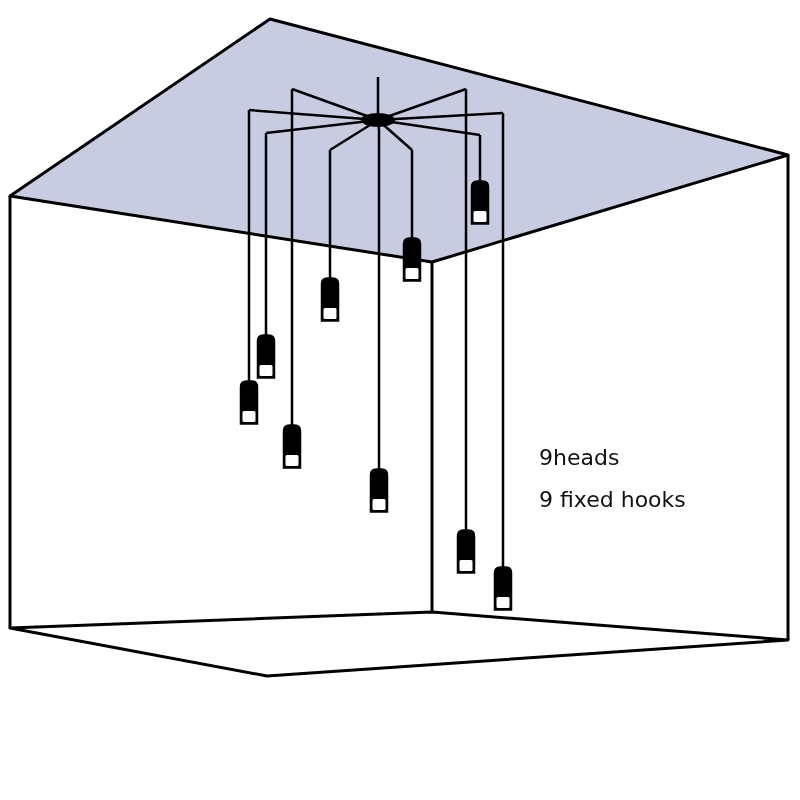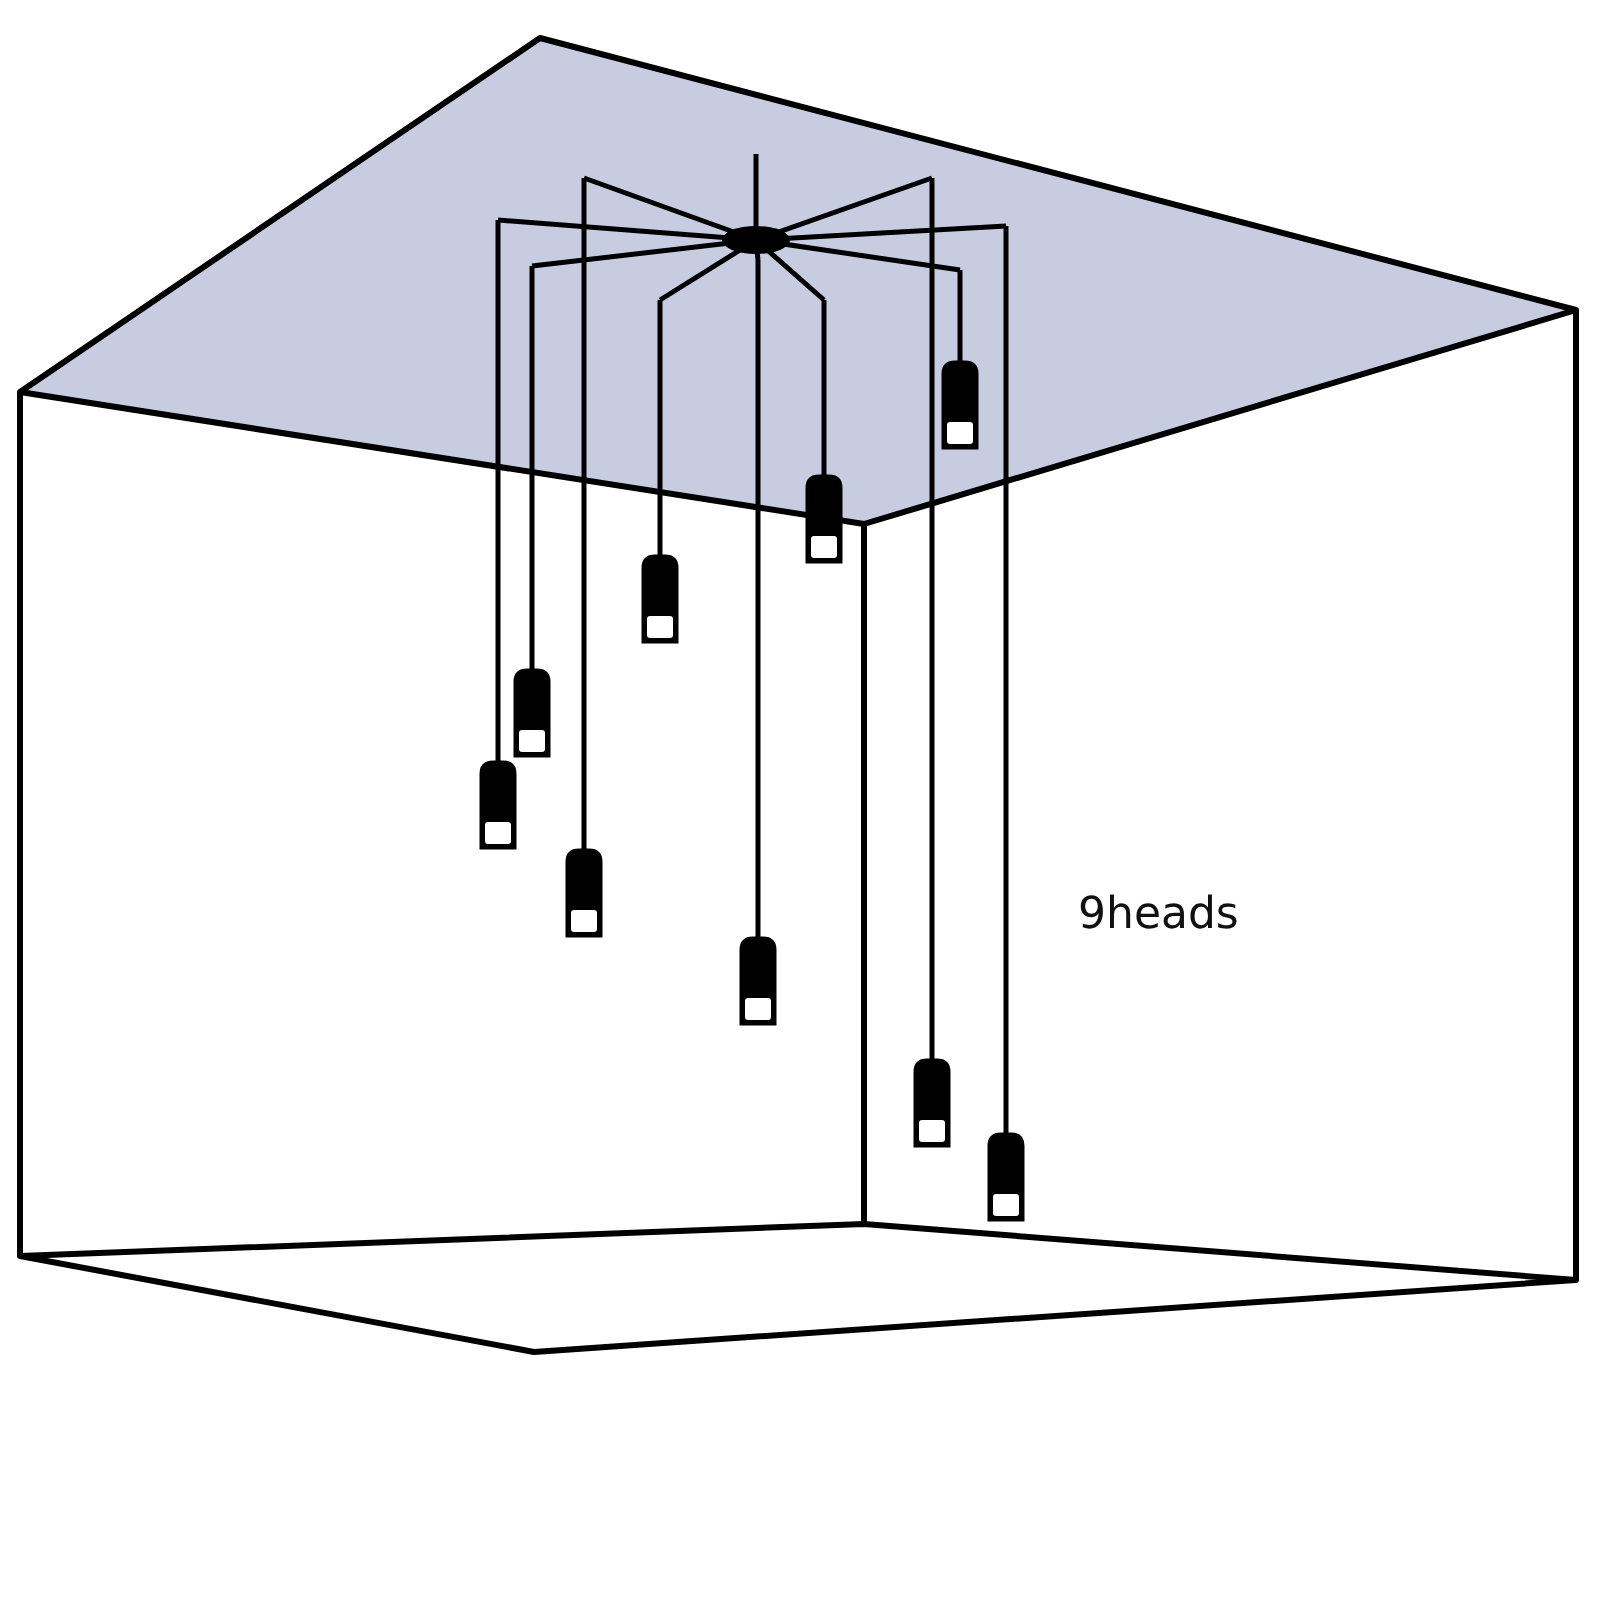--- a/index.html
+++ b/index.html
@@ -75,14 +75,15 @@
           <line x1="503" y1="113" x2="503" y2="569" stroke="#000000" stroke-width="2.5"></line>
           <path d="M494.5,610 L494.5,573 Q494.5,567 500.5,567 L505.5,567 Q511.5,567 511.5,573 L511.5,610 Z" fill="#000000" stroke="#000000" stroke-width="1.5"></path>
           <rect x="496.5" y="597" width="13" height="11" rx="1.5" fill="#ffffff"></rect>
         </g>
         <ellipse cx="378" cy="120" rx="17" ry="7" fill="#000000"></ellipse>
       </g>
   </svg>
 
   <div class="specs">
     <div>9heads</div>
+    <div>9 fixed hooks</div>
   </div>
 </div>
 
 </body></html>

